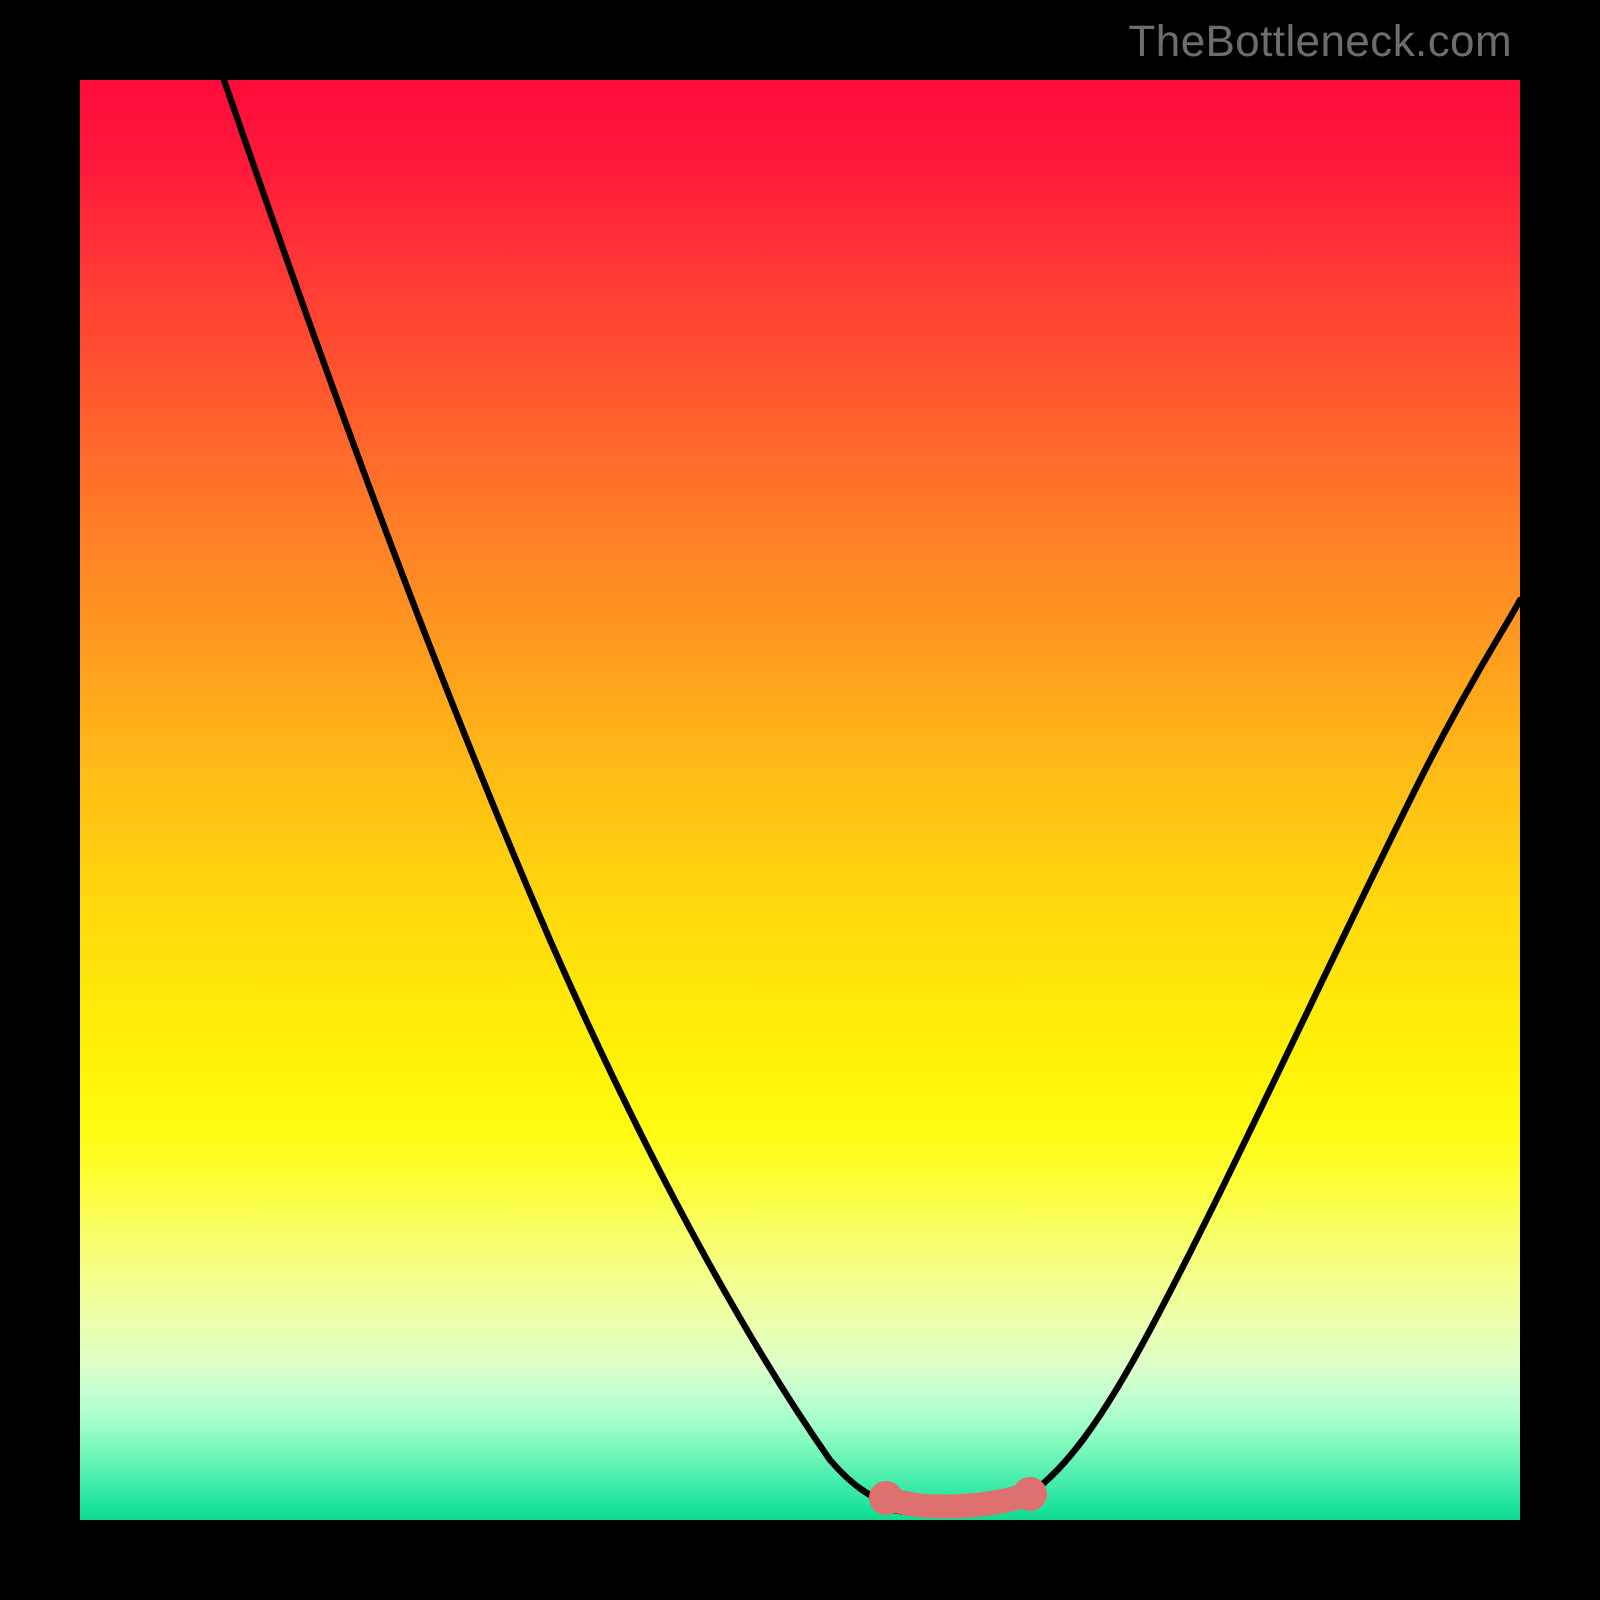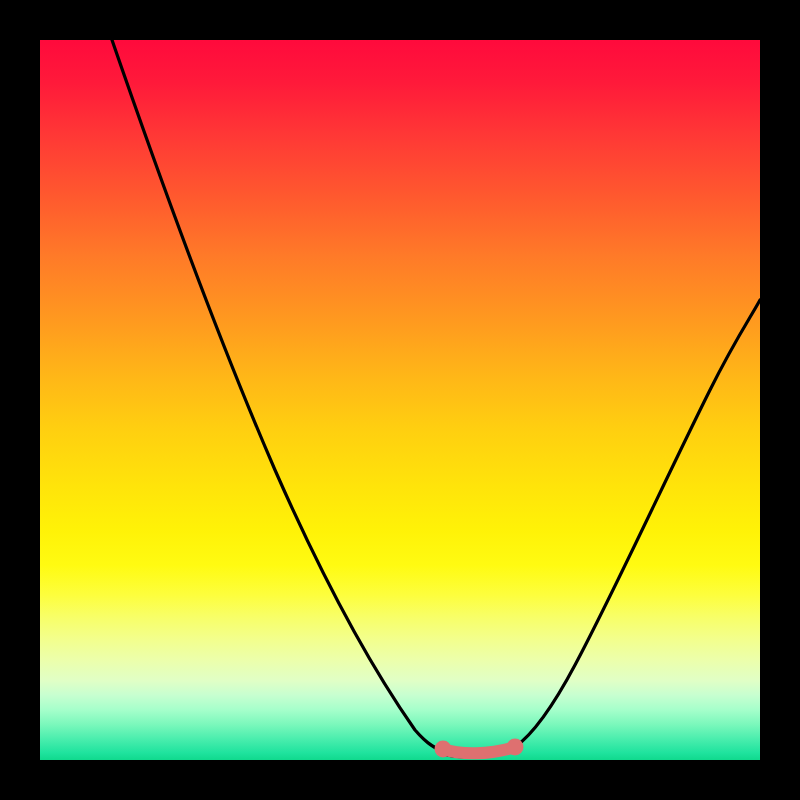--- a/index.html
+++ b/index.html
@@ -66,20 +66,21 @@
     font-size: 22px;
     font-weight: 500;
     letter-spacing: 0.2px;
   }
 </style>
 </head>
 <body>
 
 <div class="frame">
 
+  <div class="watermark">TheBottleneck.com</div>
 
   <div class="plot">
     <div class="gradient"></div>
 
     <svg class="curves" viewBox="0 0 720 720" preserveAspectRatio="none">
 
       <path d="M 72 0
                C 110 110, 170 280, 235 430
                C 290 555, 340 640, 375 690
                C 388 705, 398 710, 403 710" fill="none" stroke="#000" stroke-width="3.2" stroke-linecap="round"></path>

